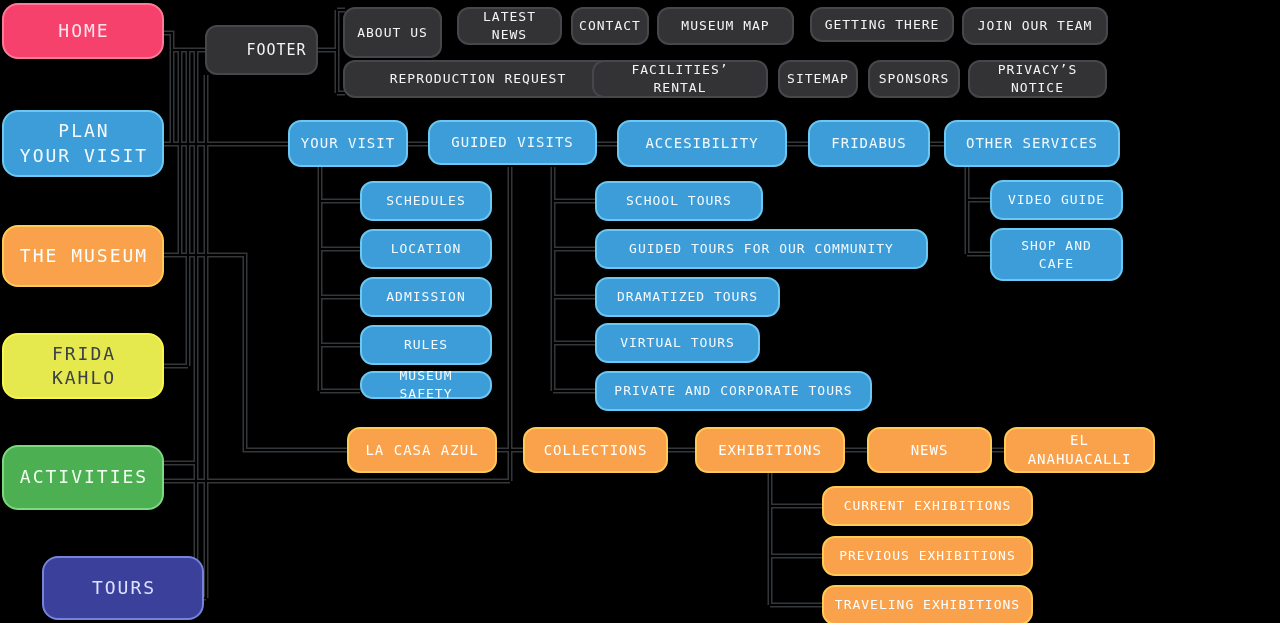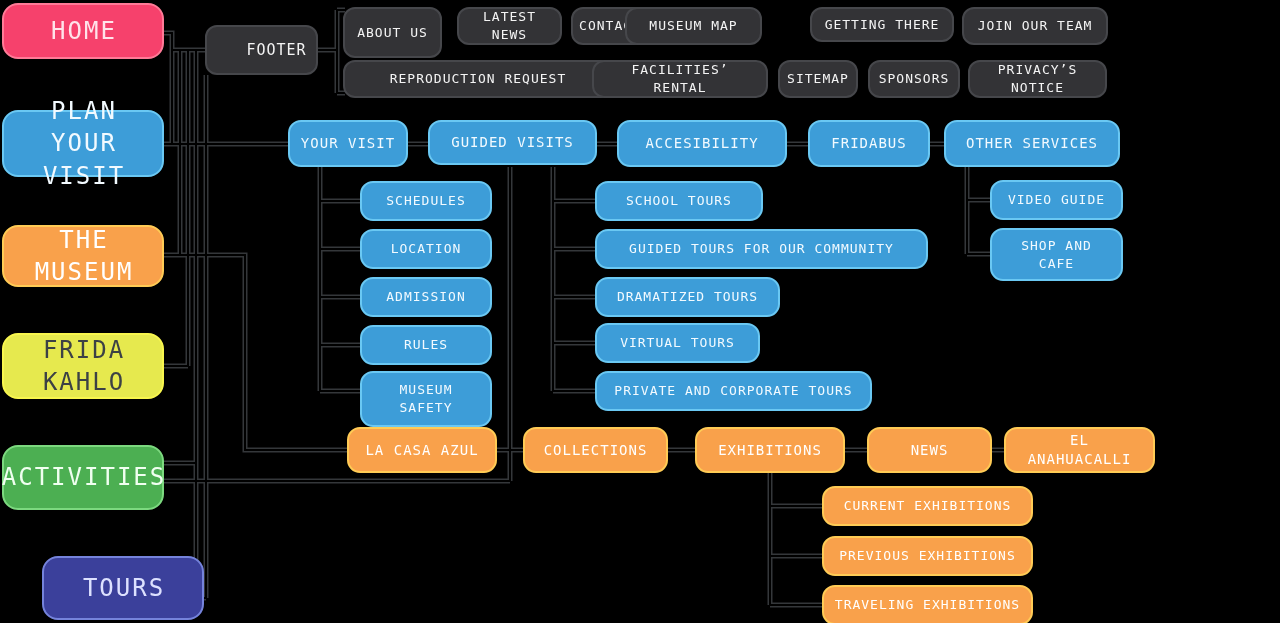--- a/index.html
+++ b/index.html
@@ -11,21 +11,21 @@
   svg.wires{position:absolute;left:0;top:0;z-index:1;}
   .wire-outer{fill:none;stroke:var(--line,#34373A);stroke-width:5;}
   .wire-inner{fill:none;stroke:#000;stroke-width:2;}
   .node{
     position:absolute;z-index:2;box-sizing:border-box;
     display:flex;align-items:center;justify-content:center;
     text-align:center;border-radius:13px;letter-spacing:1px;
     font-size:13px;color:#fff;line-height:1.35;padding:2px 10px;
     cursor:default;
   }
-  .node.big{border-radius:16px;font-size:24px;letter-spacing:2px;white-space:pre-line;padding-left:12px;}
+  .node.big{border-radius:16px;font-size:18px;letter-spacing:2px;white-space:pre-line;padding-left:12px;}
   .node.pink  {background:var(--pink);  border:2px solid var(--pink-border);  color:#FFE3EA;}
   .node.blue  {background:var(--blue);  border:2px solid var(--blue-border);  color:#F2FAFF;}
   .node.orange{background:var(--orange);border:2px solid var(--orange-border);color:#FFFFFF;}
   .node.yellow{background:var(--yellow);border:2px solid var(--yellow-border);color:#3C4145;}
   .node.green {background:var(--green); border:2px solid var(--green-border); color:#F0FFF0;}
   .node.indigo{background:var(--indigo);border:2px solid var(--indigo-border);color:#DDE1FF;margin-left:40px;}
   .node.dark  {background:var(--dark);  border:2px solid var(--dark-border);  color:#F4F4F4;border-radius:12px;}
   .node.fs14{font-size:14px;}
   .node.fs15{font-size:15px;padding-left:40px;}
 </style>
@@ -71,41 +71,41 @@
 KAHLO</div>
   <div class="node orange big" style="left:2px;top:225px;width:162px;height:62px">THE MUSEUM</div>
   <div class="node green big" style="left:2px;top:445px;width:162px;height:65px">ACTIVITIES</div>
   <div class="node indigo big" style="left:2px;top:556px;width:162px;height:64px">TOURS</div>
 
   <div class="node dark fs15" style="left:205px;top:25px;width:113px;height:50px">FOOTER</div>
 
   <div class="node dark" style="left:343px;top:7px;width:99px;height:51px">ABOUT US</div>
   <div class="node dark" style="left:457px;top:7px;width:105px;height:38px">LATEST NEWS</div>
   <div class="node dark" style="left:571px;top:7px;width:78px;height:38px">CONTACT</div>
-  <div class="node dark" style="left:625px;top:7px;width:137px;height:38px">MUSEUM MAP</div>
+  <div class="node dark" style="left:657px;top:7px;width:137px;height:38px">MUSEUM MAP</div>
   <div class="node dark" style="left:810px;top:7px;width:144px;height:35px">GETTING THERE</div>
   <div class="node dark" style="left:962px;top:7px;width:146px;height:38px">JOIN OUR TEAM</div>
 
   <div class="node dark" style="left:343px;top:60px;width:270px;height:38px">REPRODUCTION REQUEST</div>
   <div class="node dark" style="left:592px;top:60px;width:176px;height:38px">FACILITIES’ RENTAL</div>
   <div class="node dark" style="left:778px;top:60px;width:80px;height:38px">SITEMAP</div>
   <div class="node dark" style="left:868px;top:60px;width:92px;height:38px">SPONSORS</div>
   <div class="node dark" style="left:968px;top:60px;width:139px;height:38px">PRIVACY’S NOTICE</div>
 
   <div class="node blue fs14" style="left:288px;top:120px;width:120px;height:47px">YOUR VISIT</div>
   <div class="node blue fs14" style="left:428px;top:120px;width:169px;height:45px">GUIDED VISITS</div>
   <div class="node blue fs14" style="left:617px;top:120px;width:170px;height:47px">ACCESIBILITY</div>
   <div class="node blue fs14" style="left:808px;top:120px;width:122px;height:47px">FRIDABUS</div>
   <div class="node blue fs14" style="left:944px;top:120px;width:176px;height:47px">OTHER SERVICES</div>
 
   <div class="node blue" style="left:360px;top:181px;width:132px;height:40px">SCHEDULES</div>
   <div class="node blue" style="left:360px;top:229px;width:132px;height:40px">LOCATION</div>
   <div class="node blue" style="left:360px;top:277px;width:132px;height:40px">ADMISSION</div>
   <div class="node blue" style="left:360px;top:325px;width:132px;height:40px">RULES</div>
-  <div class="node blue" style="left:360px;top:371px;width:132px;height:56px">MUSEUM SAFETY</div>
+  <div class="node blue" style="left:360px;top:371px;width:132px;height:28px">MUSEUM SAFETY</div>
 
   <div class="node blue" style="left:595px;top:181px;width:168px;height:40px">SCHOOL TOURS</div>
   <div class="node blue" style="left:595px;top:229px;width:333px;height:40px">GUIDED TOURS FOR OUR COMMUNITY</div>
   <div class="node blue" style="left:595px;top:277px;width:185px;height:40px">DRAMATIZED TOURS</div>
   <div class="node blue" style="left:595px;top:323px;width:165px;height:40px">VIRTUAL TOURS</div>
   <div class="node blue" style="left:595px;top:371px;width:277px;height:40px">PRIVATE AND CORPORATE TOURS</div>
 
   <div class="node blue" style="left:990px;top:180px;width:133px;height:40px">VIDEO GUIDE</div>
   <div class="node blue" style="left:990px;top:228px;width:133px;height:53px">SHOP AND CAFE</div>
 

